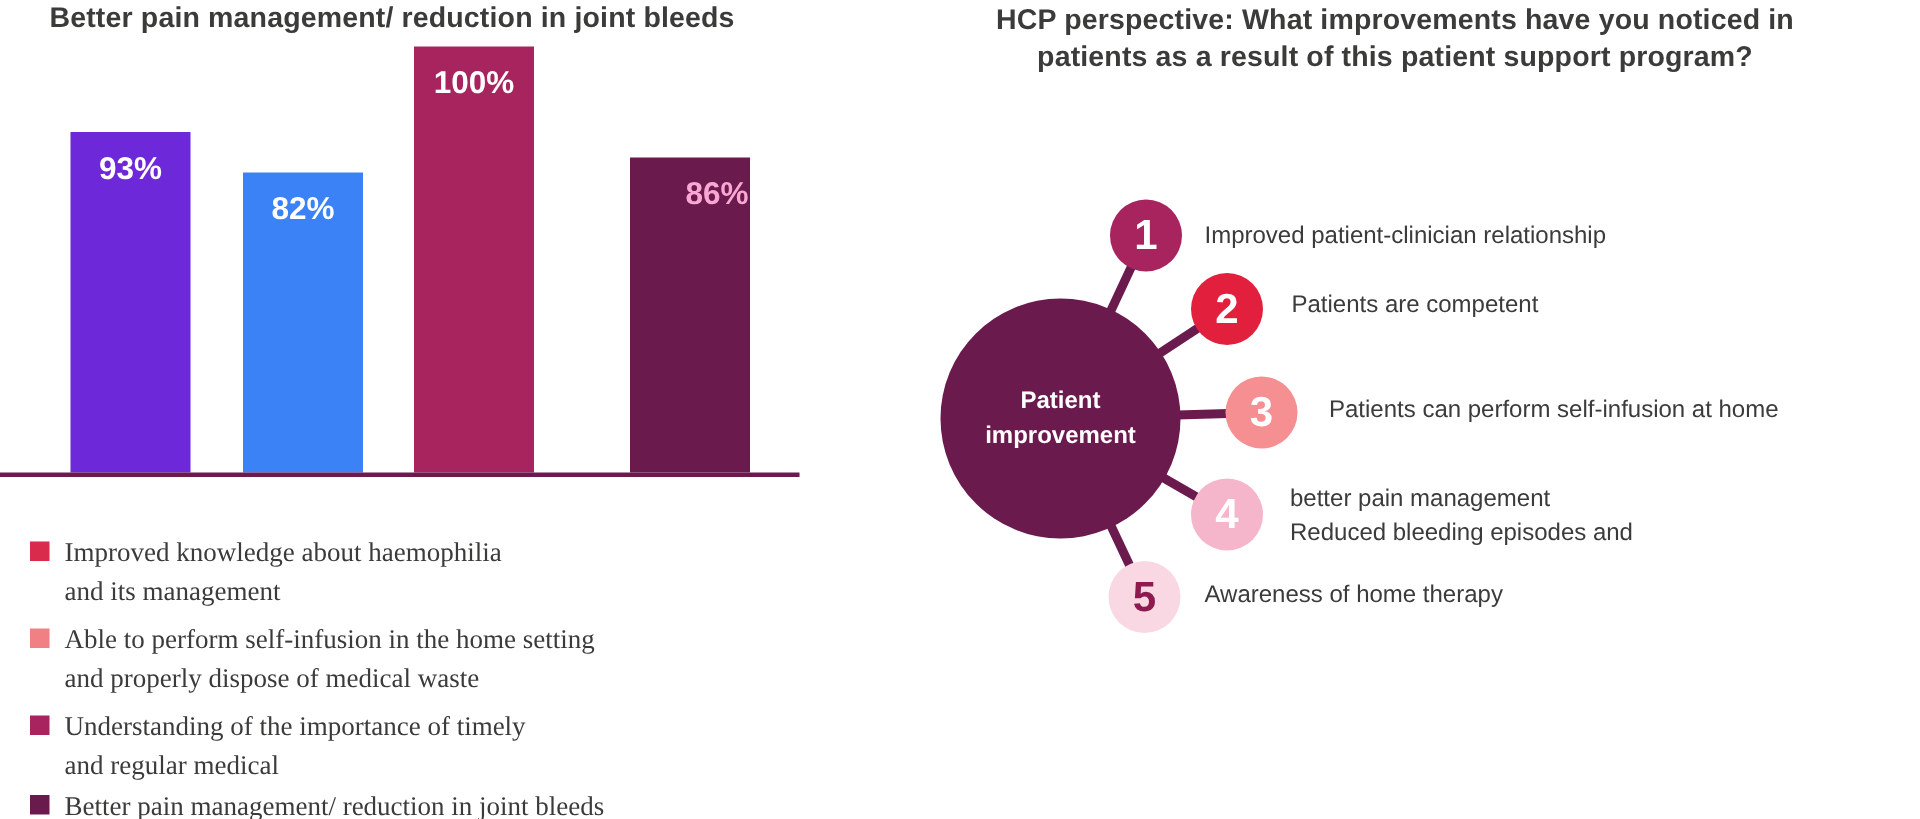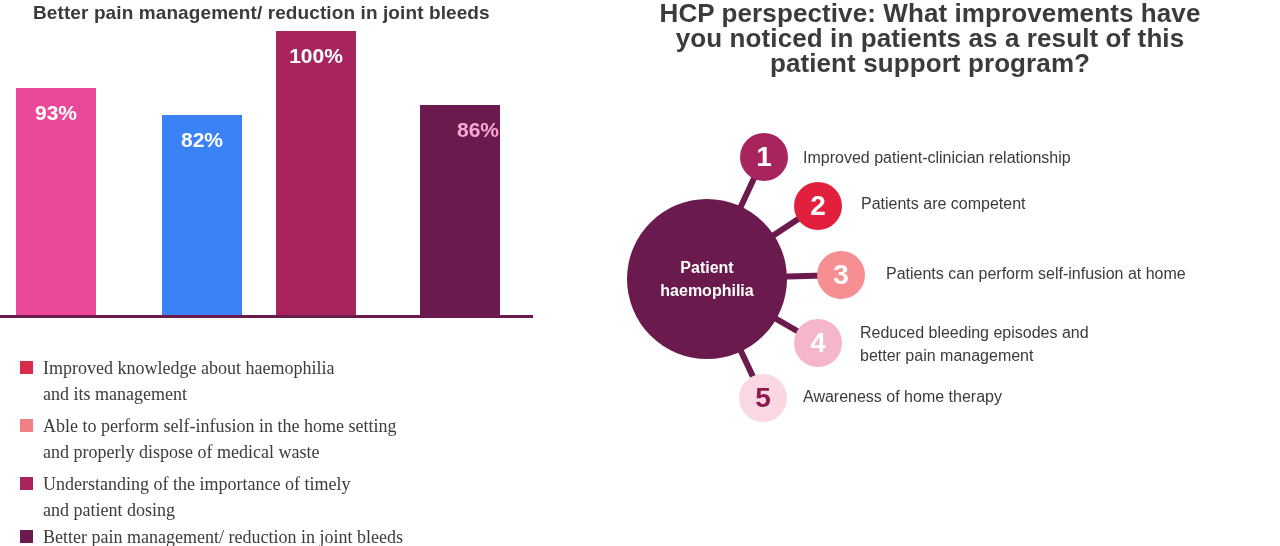--- a/index.html
+++ b/index.html
@@ -19,21 +19,21 @@
     font-size:21px;font-weight:bold;
   }
   .axis-line{position:absolute;left:0;top:315px;width:533px;height:3px;}
   .legend{position:absolute;left:20px;top:0;width:540px;}
   .legend-item{position:absolute;display:flex;gap:10px;}
   .legend-swatch{width:13px;height:13px;margin-top:6px;flex:0 0 13px;}
   .legend-text{font-size:18px;line-height:26px;font-family:Liberation Serif, serif;}
   
   .diagram-title{
     position:absolute;left:640px;top:1px;width:580px;text-align:center;
-    font-size:26px;font-weight:bold;line-height:25px;letter-spacing:.1px;
+    font-size:19px;font-weight:bold;line-height:25px;letter-spacing:.1px;
   }
   .connectors{position:absolute;left:0;top:0;pointer-events:none;}
   .center-circle{
     position:absolute;left:627px;top:199px;width:160px;height:160px;border-radius:50%;
     display:flex;align-items:center;justify-content:center;text-align:center;
     font-size:16px;font-weight:bold;line-height:23px;
   }
   .node{
     position:absolute;width:48px;height:48px;border-radius:50%;
     display:flex;align-items:center;justify-content:center;
@@ -52,21 +52,21 @@
   .label-5{left:803px;top:385px;}
 </style>
 </head>
 <body>
 
 <div class="canvas" style="color: rgb(59, 59, 58);">
 
   <div class="chart-title">Better pain management/ reduction in joint bleeds</div>
 
   <div class="plot">
-      <div class="bar" style="left: 16px; height: 227px; background: #ec4899;">
+      <div class="bar" style="left: 47px; height: 227px; background: #6d28d9;">
         <div class="bar-label" style="color: rgb(255, 255, 255);">93%</div>
       </div>
       <div class="bar" style="left: 162px; height: 200px; background: #3b82f6;">
         <div class="bar-label" style="color: rgb(255, 255, 255);">82%</div>
       </div>
       <div class="bar" style="left: 276px; height: 284px; background: rgb(167, 36, 94);">
         <div class="bar-label" style="color: rgb(255, 255, 255);">100%</div>
       </div>
       <div class="bar" style="left: 420px; height: 210px; background: rgb(107, 26, 77);">
         <div class="bar-label" style="color: #f9a8d4; margin-left: 36px;">86%</div>
@@ -86,21 +86,21 @@
       <span class="legend-swatch" style="background: rgb(240, 128, 131);"></span>
       <span class="legend-text">
         <div>Able to perform self-infusion in the home setting</div>
         <div>and properly dispose of medical waste</div>
       </span>
     </div>
     <div class="legend-item" style="top:471px;">
       <span class="legend-swatch" style="background: rgb(167, 36, 94);"></span>
       <span class="legend-text">
         <div>Understanding of the importance of timely</div>
-        <div>and patient dosing</div>
+        <div>and regular medical</div>
       </span>
     </div>
     <div class="legend-item" style="top:524px;">
       <span class="legend-swatch" style="background: rgb(107, 26, 77);"></span>
       <span class="legend-text">
         <div>Better pain management/ reduction in joint bleeds</div>
       </span>
     </div>
   </div>
 
@@ -110,21 +110,21 @@
     <line class="connector" x1="707" y1="279" x2="764" y2="157" stroke-width="6" stroke="#6B1A4D"></line>
     <line class="connector" x1="707" y1="279" x2="818" y2="206" stroke-width="6" stroke="#6B1A4D"></line>
     <line class="connector" x1="707" y1="279" x2="841" y2="275" stroke-width="6" stroke="#6B1A4D"></line>
     <line class="connector" x1="707" y1="279" x2="818" y2="343" stroke-width="6" stroke="#6B1A4D"></line>
     <line class="connector" x1="707" y1="279" x2="763" y2="398" stroke-width="6" stroke="#6B1A4D"></line>
   </svg>
 
   <div class="center-circle" style="background: rgb(107, 26, 77); color: rgb(255, 255, 255);">
     <div>
       <div>Patient</div>
-      <div>haemophilia</div>
+      <div>improvement</div>
     </div>
   </div>
 
   <div class="node node-1" style="background: rgb(167, 36, 94); color: rgb(255, 255, 255);">
       <span>1</span>
     </div>
   <div class="node node-2" style="background: rgb(226, 32, 62); color: rgb(255, 255, 255);">
       <span>2</span>
     </div>
   <div class="node node-3" style="background: rgb(245, 143, 146); color: rgb(255, 255, 255);">
@@ -140,20 +140,20 @@
   <div class="node-label label-1">
     <div>Improved patient-clinician relationship</div>
   </div>
   <div class="node-label label-2">
     <div>Patients are competent</div>
   </div>
   <div class="node-label label-3">
     <div>Patients can perform self-infusion at home</div>
   </div>
   <div class="node-label label-4">
+    <div>better pain management</div>
     <div>Reduced bleeding episodes and</div>
-    <div>better pain management</div>
   </div>
   <div class="node-label label-5">
     <div>Awareness of home therapy</div>
   </div>
 
 </div>
 
 </body></html>

